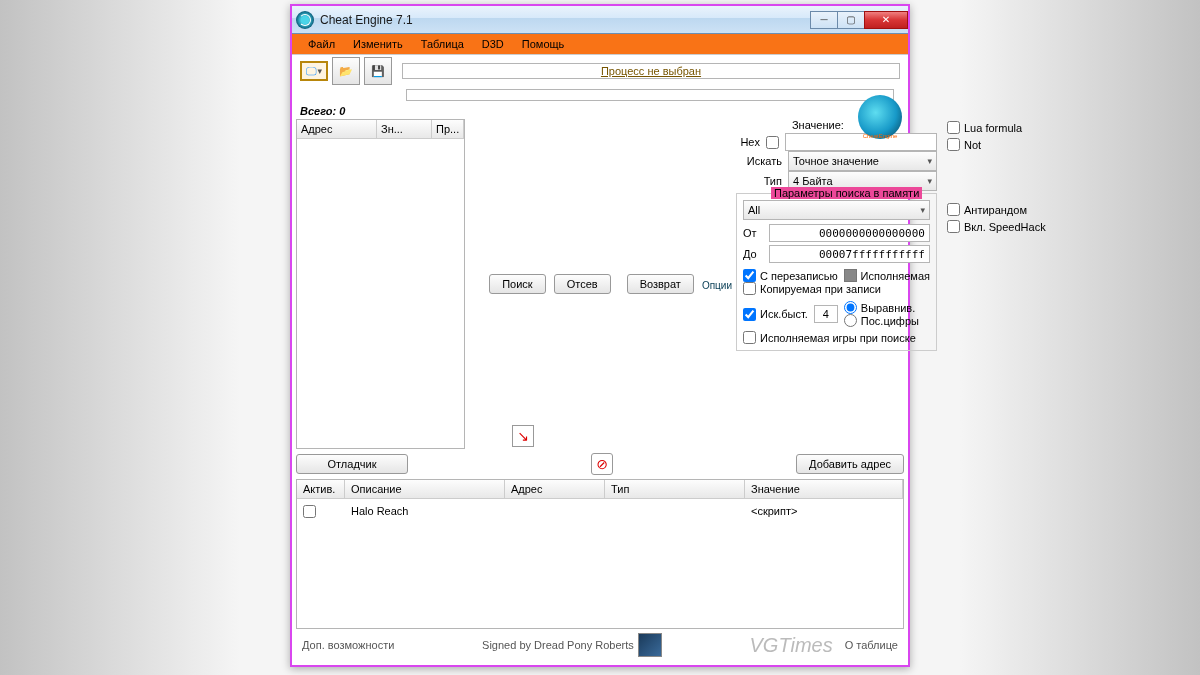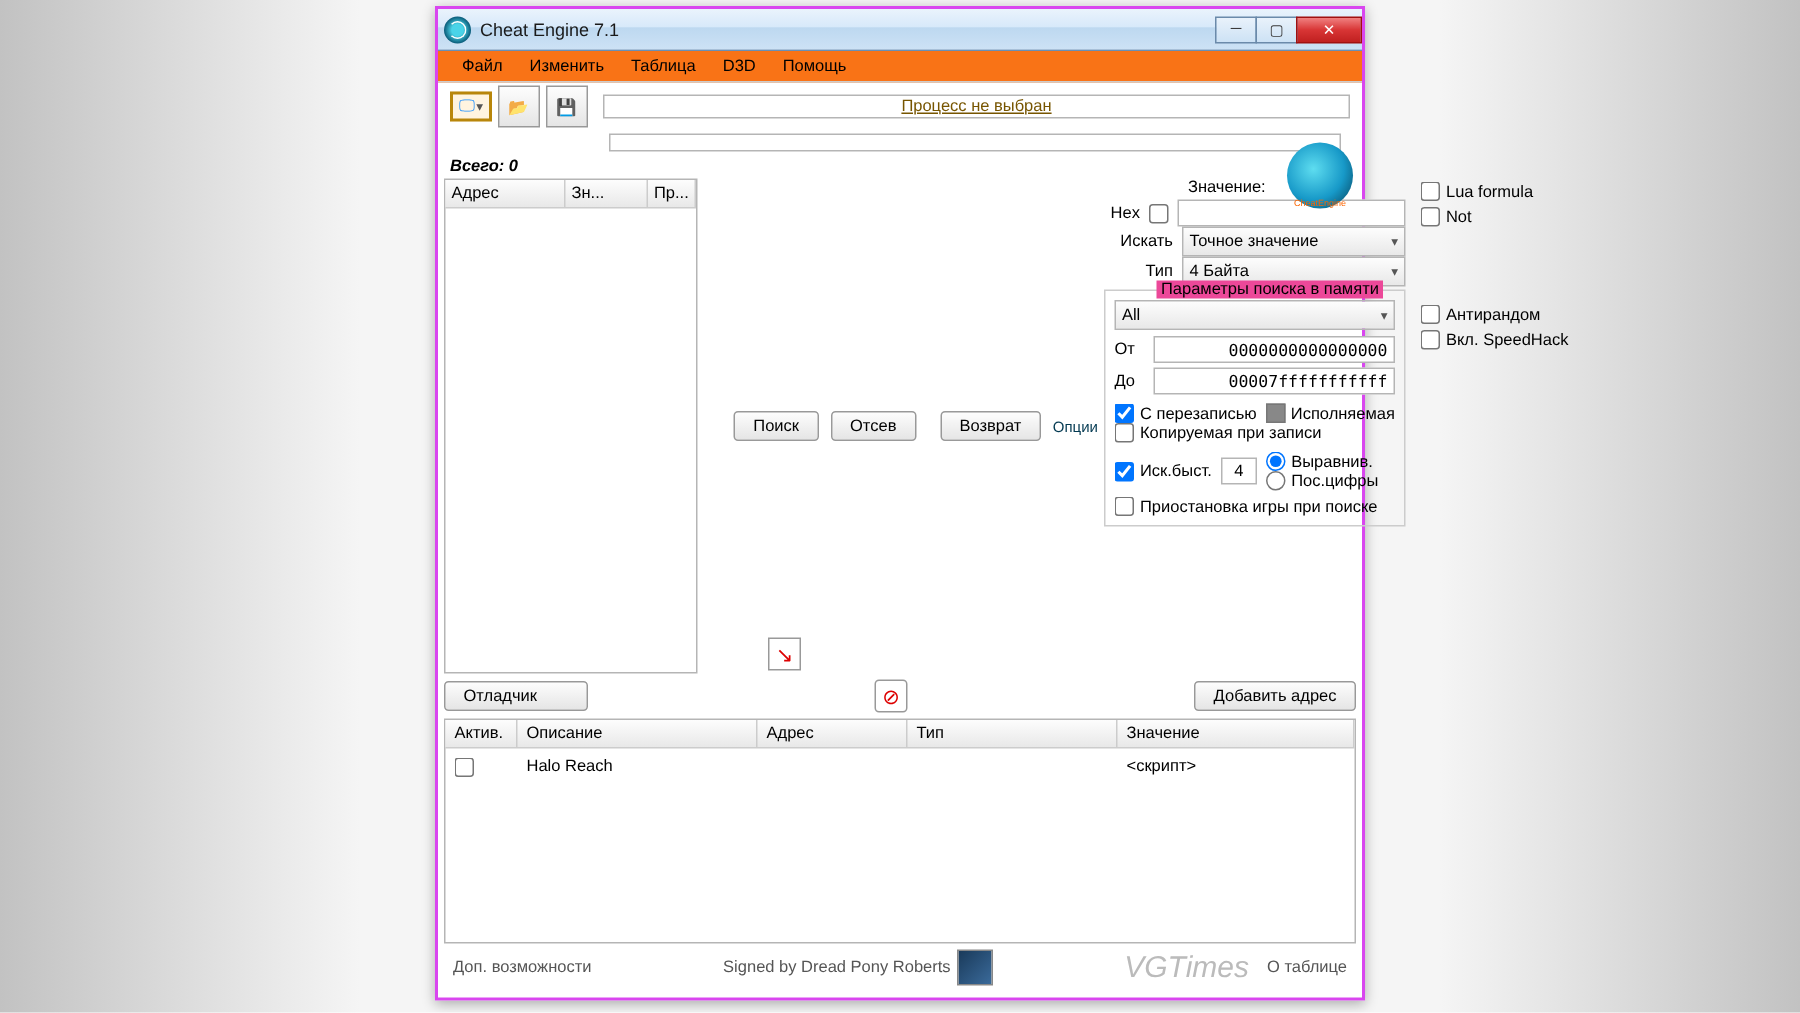--- a/index.html
+++ b/index.html
@@ -185,21 +185,21 @@
                       <span>Выравнив.</span>
                     </label>
                   <label class="chk">
                       <input type="radio" style="">
                       <span>Пос.цифры</span>
                     </label>
                 </div>
               </div>
               <label class="chk" style="margin-top:4px;">
                   <input type="checkbox" style="">
-                  <span>Приостановка игры при поиске</span>
+                  <span>Исполняемая игры при поиске</span>
                 </label>
             </div>
           </div>
 
           <div class="sidecol">
             <label class="chk">
                 <input type="checkbox" style="">
                 <span>Lua formula</span>
               </label>
             <label class="chk">
@@ -220,21 +220,21 @@
         <div style="display:flex;">
             <div class="spacer"></div>
           </div>
       </div>
     </div>
     <div style="display:flex;justify-content:flex-start;margin-top:-24px;margin-left:216px;">
         <div class="arrow-btn">↘</div>
     </div>
 
     <div class="midfoot">
-      <div class="btn" style="width:96px;">Отладчик</div>
+      <div class="btn" style="width:112px;text-align:center">Отладчик</div>
       <div class="spacer"></div>
       <div class="stop-icon">⊘</div>
       <div class="spacer"></div>
       <div class="btn">Добавить адрес</div>
     </div>
 
     <div class="table-area">
       <div class="tbl-head">
         <div style="width:48px">Актив.</div>
         <div style="width:160px">Описание</div>

